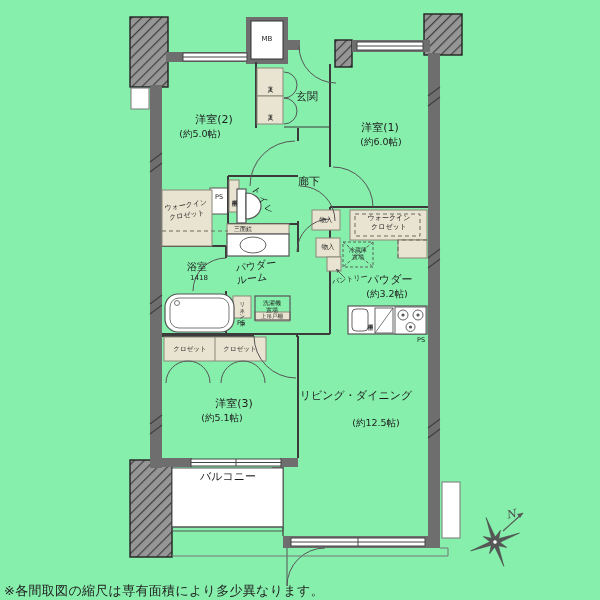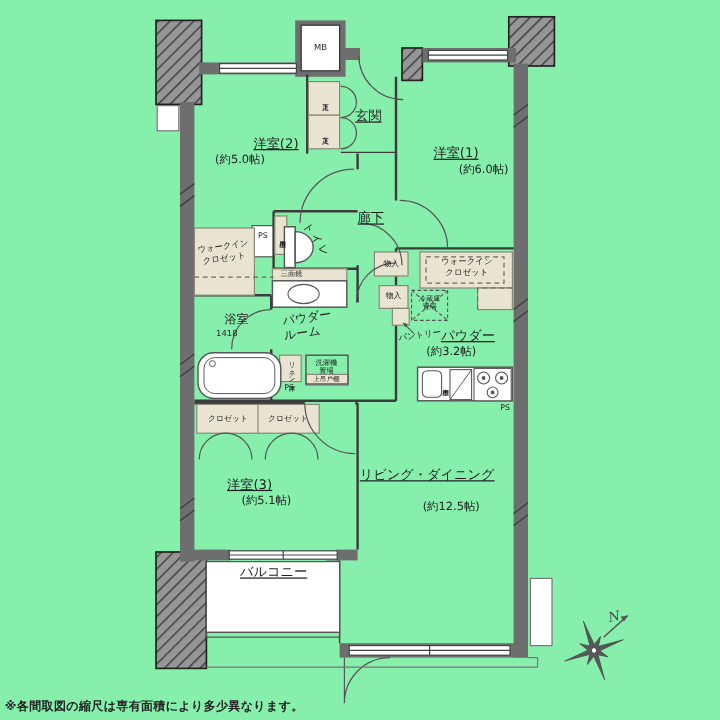--- a/index.html
+++ b/index.html
@@ -2,25 +2,25 @@
 <html><head>
 <meta charset="utf-8">
 <style>
   html,body{margin:0;padding:0;background:#fff;}
   #stage{position:relative;width:600px;height:600px;background:#86efac;overflow:hidden;
          font-family:"DejaVu Sans",sans-serif;color:#222;}
   #plan-svg{position:absolute;left:0;top:0;}
   .lb{position:absolute;transform:translate(-50%,-50%);white-space:nowrap;color:#1d1d1d;
       line-height:1.05;text-align:center;}
   .v{writing-mode:vertical-rl;text-orientation:upright;letter-spacing:0;}
-  .f11{font-size:11px;text-decoration:underline;} .f10{font-size:10px;} .f95{font-size:9.5px;}
+  .f11{font-size:11px;} .f10{font-size:10px;} .f95{font-size:9.5px;}
   .f9{font-size:9px;} .f7{font-size:7px;} .f65{font-size:6.5px;} .f6{font-size:6px;} .f55{font-size:5.5px;}
   .slant{transform:translate(-50%,-50%) rotate(-8deg);}
   .toire{transform:translate(-50%,-50%) rotate(55deg);letter-spacing:2px;}
-  .footnote{position:absolute;left:4px;top:582px;font-size:10px;color:#222;letter-spacing:.3px;font-weight:bold;}
+  .footnote{position:absolute;left:4px;top:582px;font-size:13px;color:#222;letter-spacing:.3px;}
   .north{position:absolute;left:512px;top:514px;transform:translate(-50%,-50%) rotate(-12deg);
          font-family:"DejaVu Serif",serif;font-style:italic;font-size:11px;color:#4a4a4a;}
 </style>
 </head>
 <body>
 
 <div id="stage">
 
 <svg id="plan-svg" width="600" height="600" viewBox="0 0 600 600">
   <defs>
@@ -177,62 +177,62 @@
     <path d="M503,531 L523,513"></path>
     <path d="M523,513 l-6,1 l3,4 z" fill="#555" stroke="none"></path>
   </g>
 </svg>
 
 <div class="lb f7" style="left:267px;top:40px">MB</div>
 <div class="lb f11" style="left:307px;top:97px">玄関</div>
 <div class="lb f55 v" style="left:270px;top:82px">下足入</div>
 <div class="lb f55 v" style="left:270px;top:110px">下足入</div>
 
-<div class="lb f11" style="left:230px;top:120px">洋室(2)</div>
+<div class="lb f11" style="left:214px;top:120px">洋室(2)</div>
 <div class="lb f95" style="left:200px;top:134px">(約5.0帖)</div>
 
 <div class="lb f11" style="left:380px;top:128px">洋室(1)</div>
-<div class="lb f95" style="left:403px;top:142px">(約6.0帖)</div>
+<div class="lb f95" style="left:381px;top:142px">(約6.0帖)</div>
 
 <div class="lb f11" style="left:309px;top:182px">廊下</div>
 <div class="lb f9 toire" style="left:263px;top:201px">トイレ</div>
 <div class="lb f55 v" style="left:234px;top:196px">上吊戸棚</div>
 
 <div class="lb f7 slant" style="left:186px;top:206px">ウォークイン</div>
 <div class="lb f7 slant" style="left:187px;top:216px">クロゼット</div>
 <div class="lb f65" style="left:219px;top:197px">PS</div>
 
 <div class="lb f6" style="left:243px;top:229px">三面鏡</div>
 <div class="lb f10" style="left:197px;top:267px">浴室</div>
-<div class="lb f7" style="left:189px;top:279px">1418</div>
+<div class="lb f7" style="left:199px;top:279px">1418</div>
 
 <div class="lb f10 slant" style="left:256px;top:266px">パウダー</div>
 <div class="lb f10 slant" style="left:252px;top:279px">ルーム</div>
 <div class="lb f55 v" style="left:242px;top:307px">リネン庫</div>
 <div class="lb f65" style="left:241px;top:323px">PS</div>
 <div class="lb f6" style="left:272px;top:303px">洗濯機</div>
 <div class="lb f6" style="left:272px;top:310px">置場</div>
 <div class="lb f55" style="left:272px;top:316.5px">上吊戸棚</div>
 
 <div class="lb f65" style="left:326px;top:220px">物入</div>
 <div class="lb f65" style="left:328px;top:247px">物入</div>
 <div class="lb f7" style="left:389px;top:219px">ウォークイン</div>
 <div class="lb f7" style="left:389px;top:228px">クロゼット</div>
 
 <div class="lb f6" style="left:358px;top:250px">冷蔵庫</div>
 <div class="lb f6" style="left:358px;top:257px">置場</div>
 <div class="lb f7 slant" style="left:350px;top:280px">パントリー</div>
 <div class="lb f11" style="left:390px;top:280px">パウダー</div>
-<div class="lb f95" style="left:376px;top:294px">(約3.2帖)</div>
+<div class="lb f95" style="left:387px;top:294px">(約3.2帖)</div>
 <div class="lb f55 v" style="left:370px;top:320px">上吊戸棚</div>
 <div class="lb f65" style="left:421px;top:340px">PS</div>
 
 <div class="lb f65" style="left:190px;top:349px">クロゼット</div>
 <div class="lb f65" style="left:240px;top:349px">クロゼット</div>
-<div class="lb f11" style="left:208px;top:404px">洋室(3)</div>
+<div class="lb f11" style="left:234px;top:404px">洋室(3)</div>
 <div class="lb f95" style="left:222px;top:418px">(約5.1帖)</div>
 
 <div class="lb f11" style="left:356px;top:396px">リビング・ダイニング</div>
 <div class="lb f95" style="left:376px;top:423px">(約12.5帖)</div>
 
 <div class="lb f11" style="left:228px;top:477px">バルコニー</div>
 
 <div class="north">N</div>
 <div class="footnote">※各間取図の縮尺は専有面積により多少異なります。</div>
 

